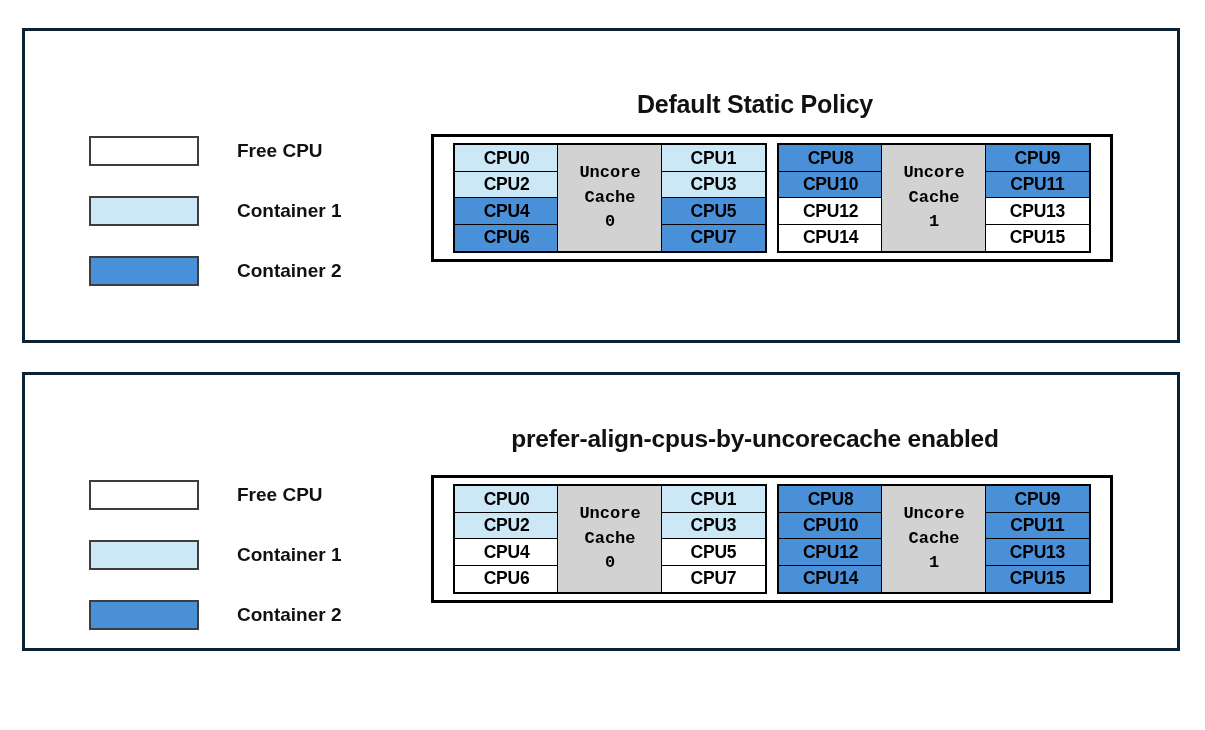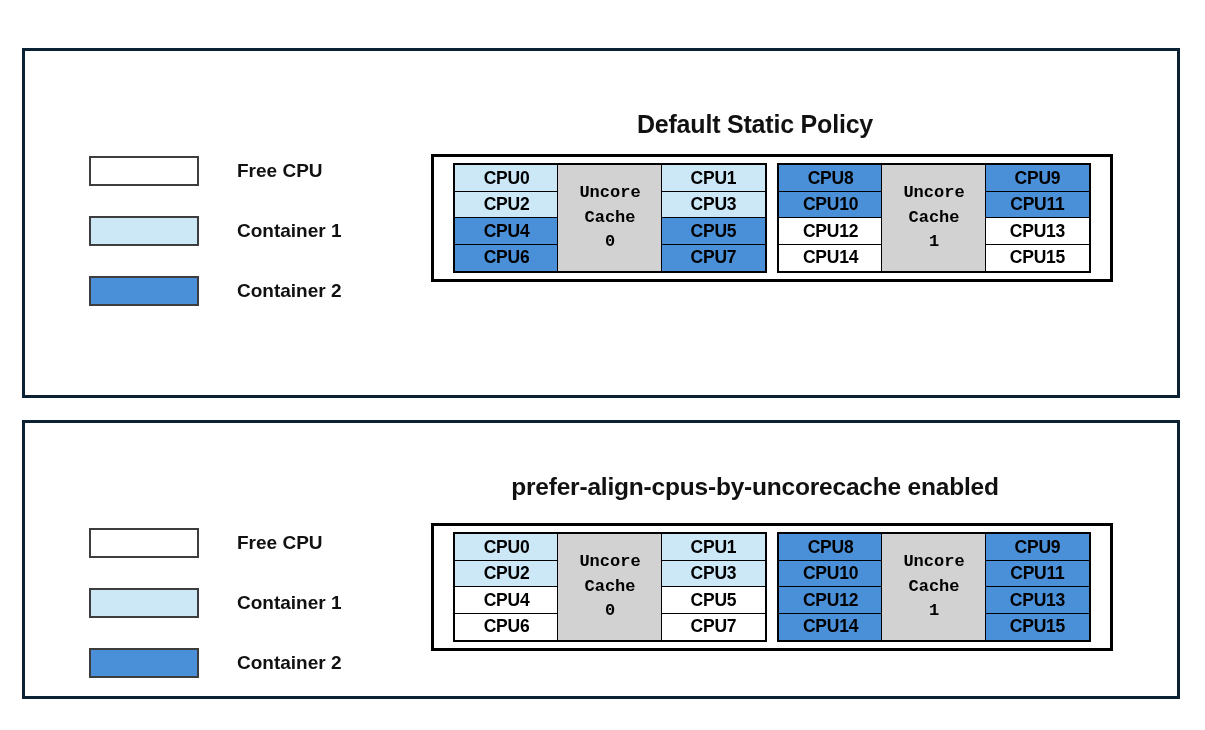--- a/index.html
+++ b/index.html
@@ -19,22 +19,22 @@
 
   
   .panel {
     position: absolute;
     left: 22px;
     width: 1158px;
     border: 3px solid #0a2233;
     box-sizing: border-box;
     background: #ffffff;
   }
-  #panel-top    { top: 28px;  height: 350px; margin-top: 20px; }
-  #panel-bottom { top: 372px; height: 279px; margin-top: 48px; }
+  #panel-top    { top: 28px;  height: 315px; }
+  #panel-bottom { top: 372px; height: 279px; }
 
   
   .panel-title {
     position: absolute;
     left: 330px;
     width: 800px;
     text-align: center;
     font-size: 25px;
     font-weight: bold;
     letter-spacing: -0.2px;

